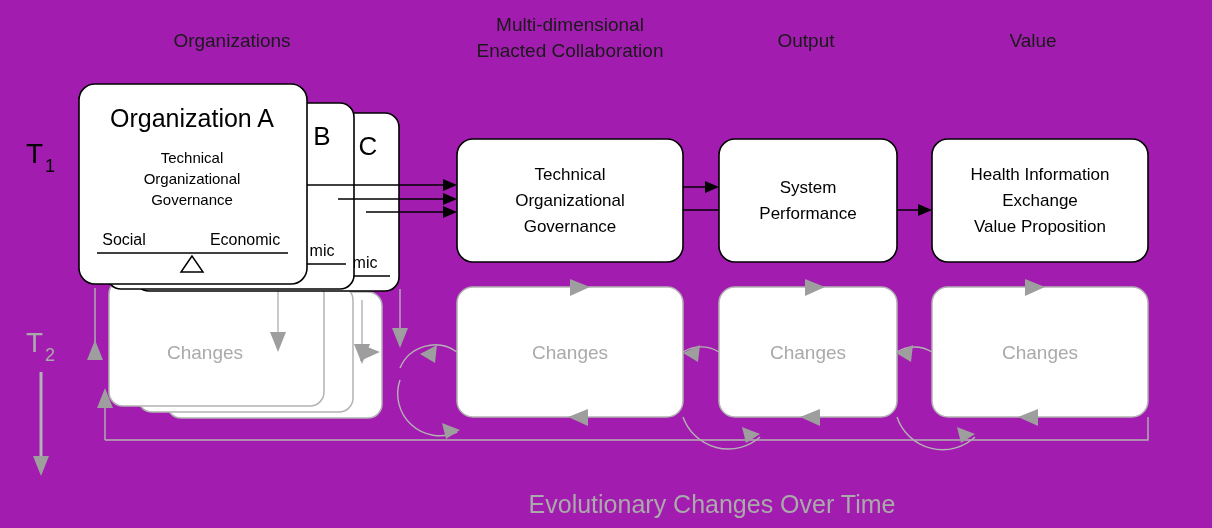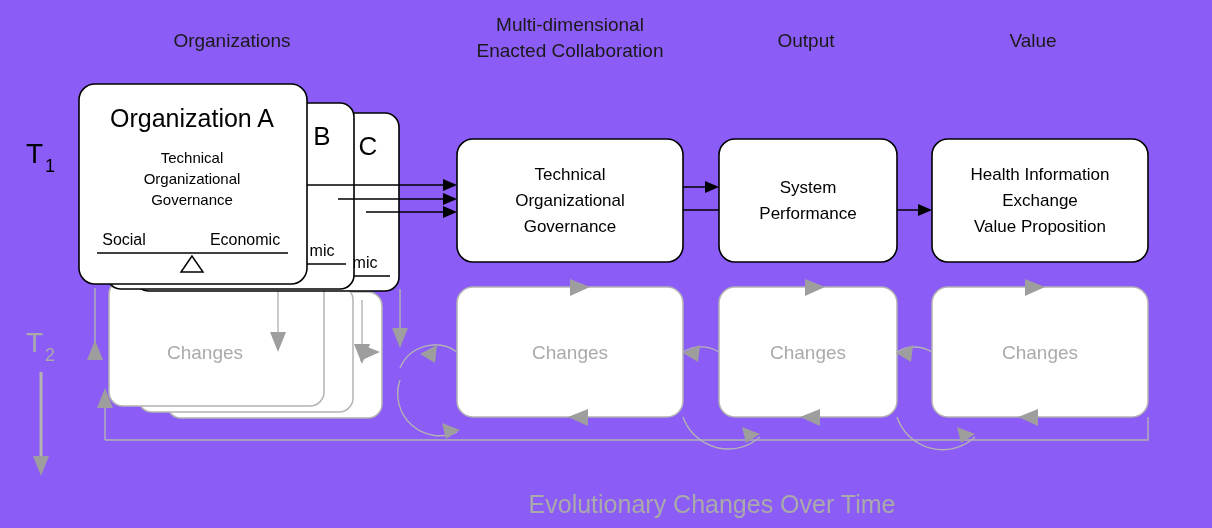--- a/index.html
+++ b/index.html
@@ -11,21 +11,21 @@
   body {
     font-family: "Liberation Sans", sans-serif;
     width: 1212px;
     height: 528px;
     overflow: hidden;
   }
   #diagram-root {
     position: relative;
     width: 1212px;
     height: 528px;
-    background: #8b5cf6;
+    background: #a21caf;
   }
   svg.canvas {
     position: absolute;
     left: 0;
     top: 0;
     width: 1212px;
     height: 528px;
   }
   .col-header {
     font-size: 19px;

